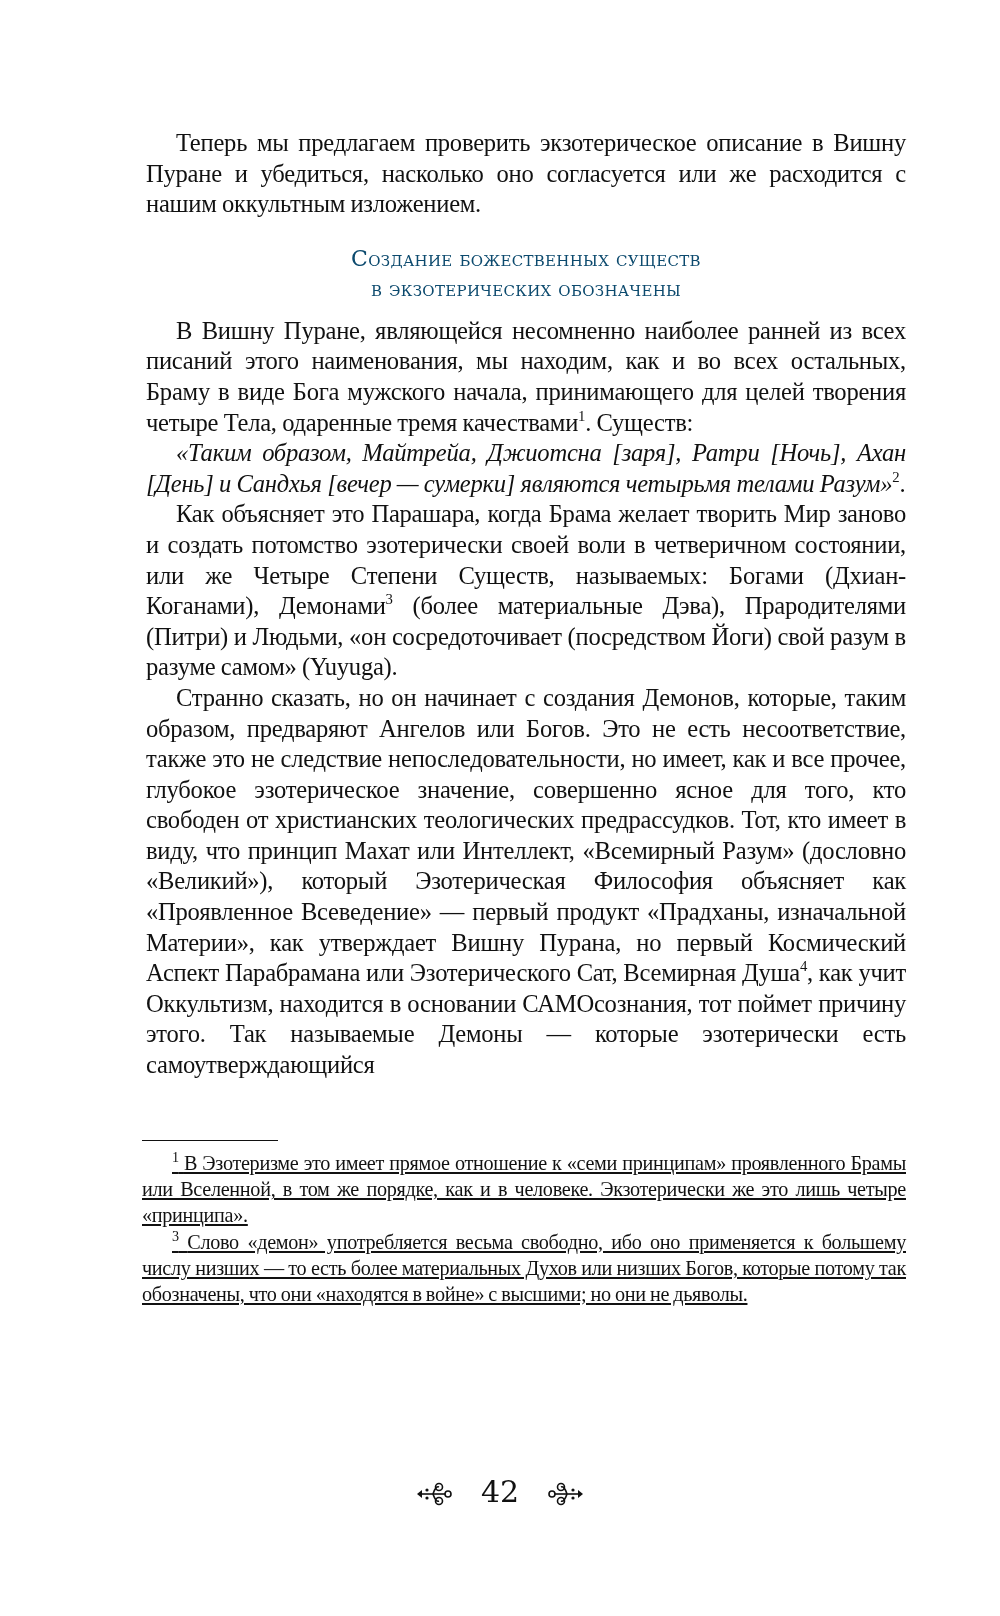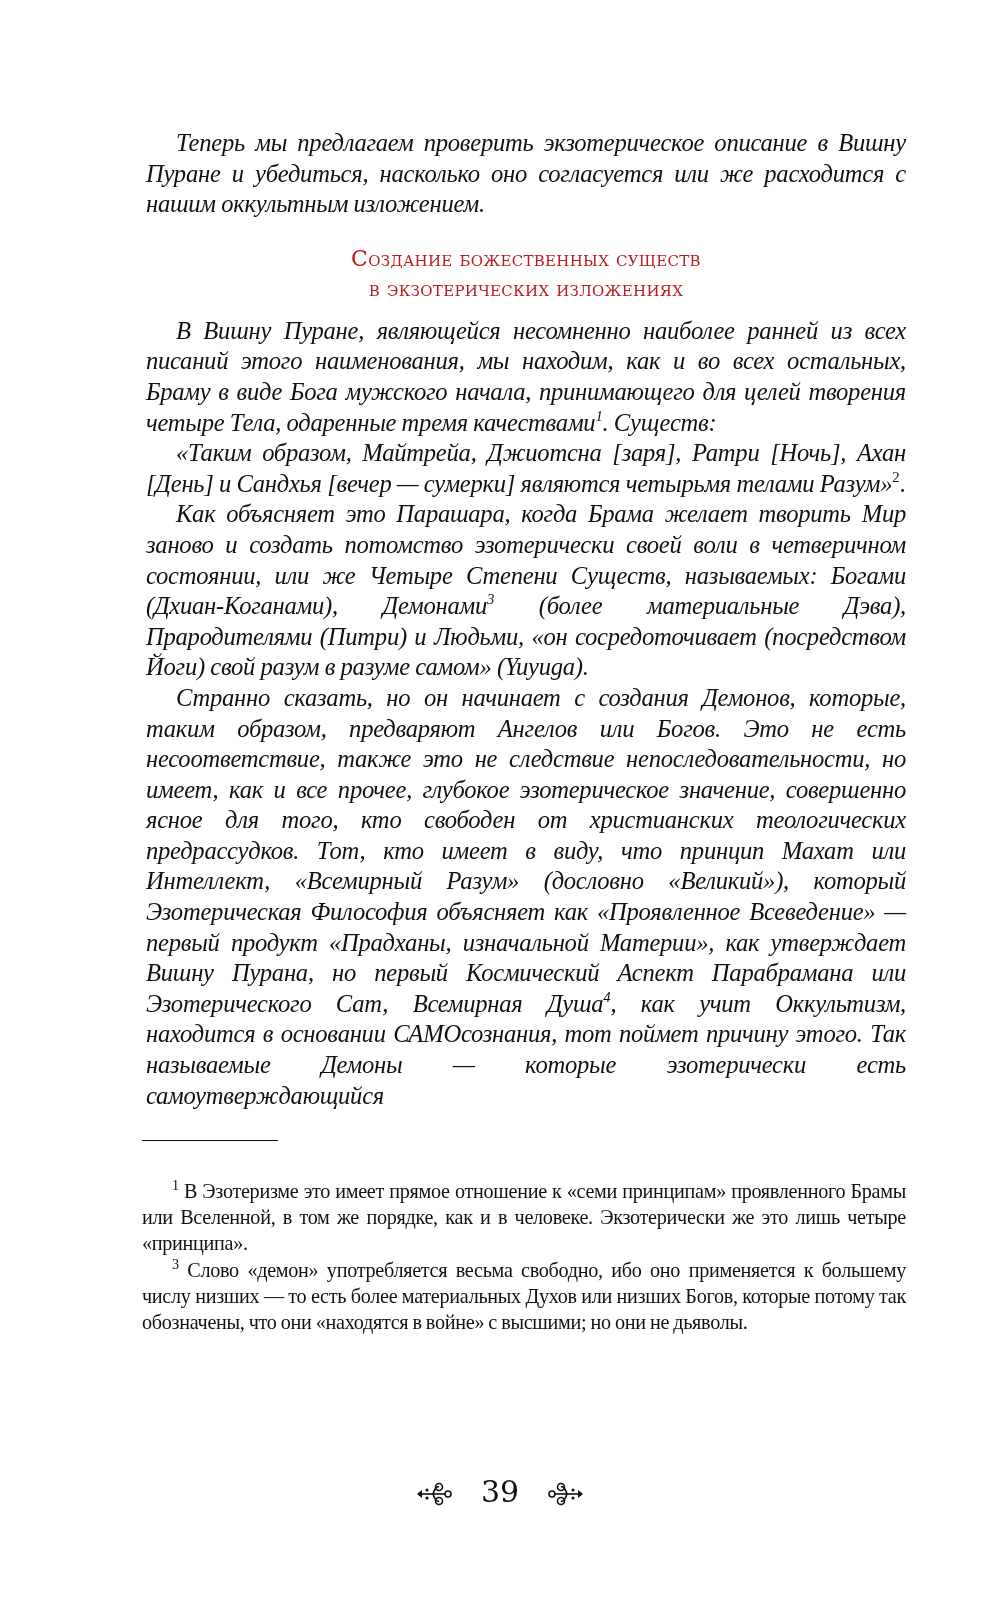--- a/index.html
+++ b/index.html
@@ -6,66 +6,67 @@
   body { width: 1000px; height: 1616px; position: relative; overflow: hidden; color: #111111; }
   .page { position: absolute; left: 146px; top: 128px; width: 760px; }
   .body-text {
     font-family: "Liberation Serif", serif;
     font-size: 24.6px;
     line-height: 30.6px;
     text-align: justify;
     letter-spacing: -0.25px;
     word-spacing: -0.5px;
   }
-  .body-text p { margin: 0; text-indent: 30px; font-style: italic; }
+  .body-text p { margin: 0; text-indent: 30px; }
   .body-text p.quote { font-style: italic; }
   sup { font-size: 0.6em; line-height: 0; vertical-align: 0.65em; }
   .heading {
     font-family: "DejaVu Serif", serif;
     text-align: center;
     font-size: 22px;
     line-height: 30px;
     letter-spacing: 0.3px;
     font-variant: small-caps;
     margin: 24px 0 12px 0;
-    color: #b91c1c;
+    color: #0c4a6e;
   }
   .heading .l1 { display: block; }
   .heading .l2 { display: block; }
   .fn-rule {
     position: absolute; left: 142px; top: 1140px; width: 136px; height: 0;
     border-top: 1.6px solid #111;
   }
   .footnotes {
-    position: absolute; left: 142px; top: 1178px; width: 764px;
+    position: absolute; left: 142px; top: 1150px; width: 764px;
     font-family: "Liberation Serif", serif;
     font-size: 20.2px;
     line-height: 26.2px;
     text-align: justify;
     letter-spacing: -0.3px;
     word-spacing: -0.6px;
+    text-decoration: underline;
   }
   .footnotes p { margin: 0; text-indent: 30px; }
   .footnotes sup { font-size: 0.7em; vertical-align: 0.55em; }
   .folio {
     position: absolute; left: 0; top: 1470px; width: 1000px; text-align: center;
     font-family: "DejaVu Serif", serif; font-size: 30px; line-height: 40px; color: #111;
   }
   .folio .orn { display: inline-block; vertical-align: middle; width: 40px; height: 28px; margin: 0 16px; }
   .folio .num { display: inline-block; vertical-align: middle; }
 </style>
 </head>
 <body>
 
 <div class="page body-text">
   <p>Теперь мы предлагаем проверить экзотерическое описание в Вишну Пуране и убедиться, насколько оно согласуется или же расходится с нашим оккультным изложением.</p>
 
   <div class="heading">
     <span class="l1">Создание божественных существ</span>
-    <span class="l2">в экзотерических изложениях</span>
+    <span class="l2">в экзотерических обозначены</span>
   </div>
 
   <p><span>В Вишну Пуране, являющейся несомненно наиболее ранней из всех писаний этого наименования, мы находим, как и во всех остальных, Браму в виде Бога мужского начала, принимающего для целей творения четыре Тела, одаренные тремя качествами</span><sup>1</sup><span>. Существ:</span></p>
 
   <p class="quote"><span>«Таким образом, Майтрейа, Джиотсна [заря], Ратри [Ночь], Ахан [День] и Сандхья [вечер — сумерки] являются четырьмя телами Разум»</span><sup style="font-style:normal">2</sup><span style="font-style:normal">.</span></p>
 
   <p><span>Как объясняет это Парашара, когда Брама желает творить Мир заново и создать потомство эзотерически своей воли в четверичном состоянии, или же Четыре Степени Существ, называемых: Богами (Дхиан-Коганами), Демонами</span><sup>3</sup><span> (более материальные Дэва), Прародителями (Питри) и Людьми, «он сосредоточивает (посредством Йоги) свой разум в разуме самом» (Yuyuga).</span></p>
 
   <p><span>Странно сказать, но он начинает с создания Демонов, которые, таким образом, предваряют Ангелов или Богов. Это не есть несоответствие, также это не следствие непоследовательности, но имеет, как и все прочее, глубокое эзотерическое значение, совершенно ясное для того, кто свободен от христианских теологических предрассудков. Тот, кто имеет в виду, что принцип Махат или Интеллект, «Всемирный Разум» (дословно «Великий»), который Эзотерическая Философия объясняет как «Проявленное Всеведение» — первый продукт «Прадханы, изначальной Материи», как утверждает Вишну Пурана, но первый Космический Аспект Парабрамана или Эзотерического Сат, Всемирная Душа</span><sup>4</sup><span>, как учит Оккультизм, находится в основании САМОсознания, тот поймет причину этого. Так называемые Демоны — которые эзотерически есть самоутверждающийся</span></p>
 </div>
@@ -86,21 +87,21 @@
         <circle cx="24" cy="21" r="3.5"></circle>
         <circle cx="33" cy="14" r="3"></circle>
         <path d="M18 14 C20 8 22 6 24 7"></path>
         <path d="M18 14 C20 20 22 22 24 21"></path>
       </g>
       <path d="M2 14 L7 10 L7 18 Z" fill="#111"></path>
       <circle cx="12" cy="10" r="1.6" fill="#111"></circle>
       <circle cx="12" cy="18" r="1.6" fill="#111"></circle>
     </svg>
   </span>
-  <span class="num">39</span>
+  <span class="num">42</span>
   <span class="orn">
     <svg width="40" height="28" viewBox="0 0 40 28" style="transform:scaleX(-1)">
       <g fill="none" stroke="#111" stroke-width="1.6">
         <path d="M6 14 H30"></path>
         <circle cx="24" cy="7" r="3.5"></circle>
         <circle cx="24" cy="21" r="3.5"></circle>
         <circle cx="33" cy="14" r="3"></circle>
         <path d="M18 14 C20 8 22 6 24 7"></path>
         <path d="M18 14 C20 20 22 22 24 21"></path>
       </g>

